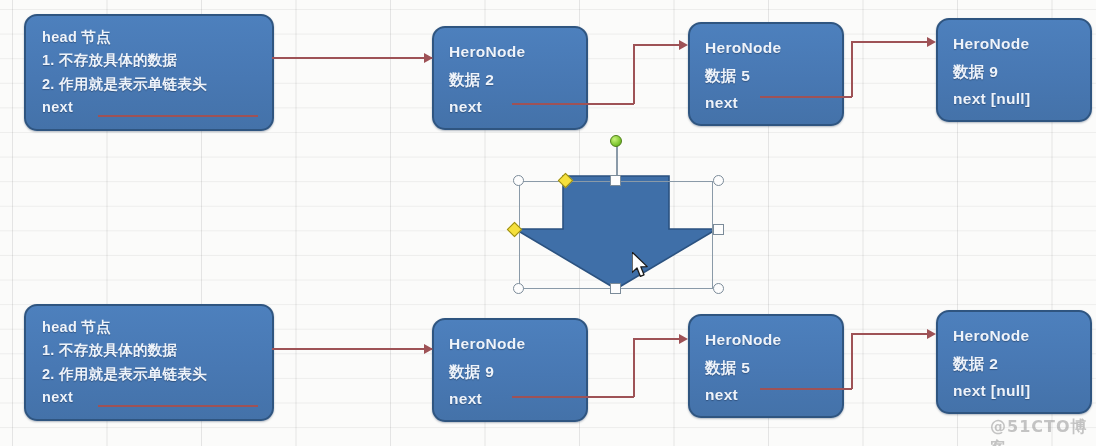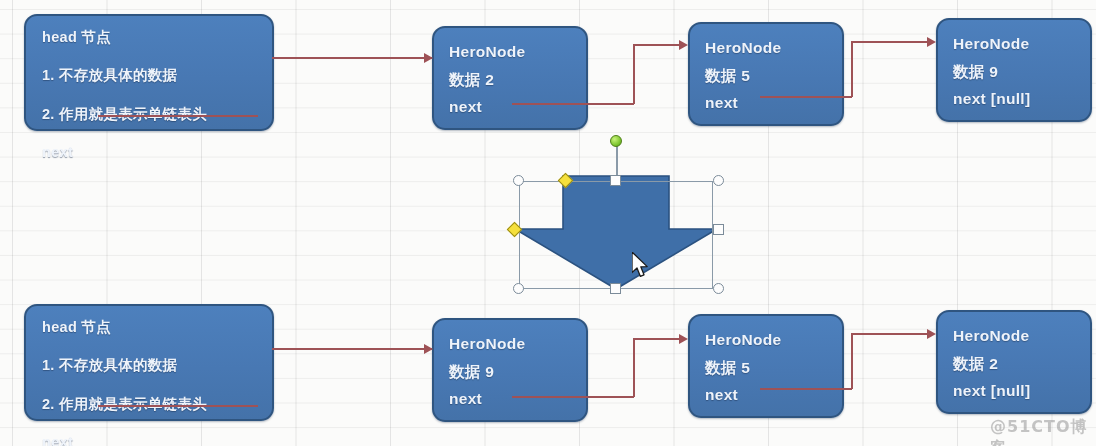--- a/index.html
+++ b/index.html
@@ -49,21 +49,21 @@
   .node.head { width: 250px; height: 117px; }
   .node.head .ln { font-size: 14.5px; }
   .node.head .ln.l1 { font-size: 14.5px; }
 
   .node.hero { width: 156px; height: 104px; }
   .node.hero .ln { font-size: 15.5px; }
   .node.hero .lines { top: 14px; left: 15px; }
   .node.hero .ln + .ln { margin-top: 7px; }
 
   .node.head .lines { top: 12px; left: 16px; }
-  .node.head .ln + .ln { margin-top: 19px; }
+  .node.head .ln + .ln { margin-top: 4px; }
 
   
   .next-stub {
     position: absolute;
     height: 1.5px;
     background: #9e5256;
   }
 
   
   .conn-seg {

